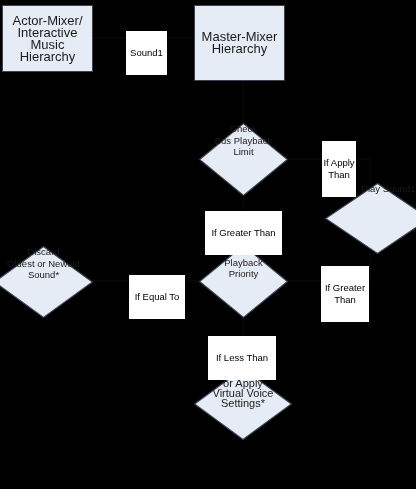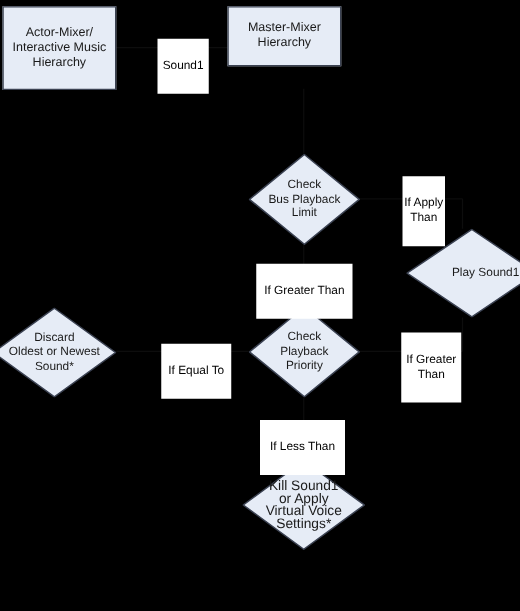--- a/index.html
+++ b/index.html
@@ -25,21 +25,21 @@
 
   
   .node {
     position: absolute;
     box-sizing: border-box;
     display: flex;
     align-items: center;
     justify-content: center;
     text-align: center;
     color: #1a1a1a;
-    font-size: 10px;
+    font-size: 13px;
     line-height: 12px;
   }
 
   .box {
     background: #e6ecf6;
     border: 1px solid #3b4252;
   }
 
   .diamond-wrap {
     position: absolute;
@@ -51,21 +51,20 @@
     width: 100%;
     height: 100%;
   }
   .diamond-label {
     position: absolute;
     left: 0;
     top: 0;
     width: 100%;
     height: 100%;
     display: flex;
-    align-items: center;
     justify-content: center;
     text-align: center;
     color: #1a1a1a;
     font-size: 9.5px;
     line-height: 11.5px;
     pointer-events: none;
   }
 
   
   .edge-label {
@@ -105,21 +104,21 @@
       <line x1="243" y1="318" x2="243" y2="368"></line>
     </g>
   </svg>
 
   <div class="node box" style="left:2px; top:5px; width:91px; height:67px;">
     <span style="white-space:pre-line;">Actor-Mixer/
 Interactive Music
 Hierarchy</span>
   </div>
 
-  <div class="node box" style="left:182px; top:5px; width:91px; height:48px;">
+  <div class="node box" style="left:194px; top:5px; width:91px; height:76px;">
     <span style="white-space:pre-line;">Master-Mixer
 Hierarchy</span>
   </div>
 
   <div class="diamond-wrap" style="left:199px; top:123px; width:89px; height:73px;">
     <svg class="diamond-shape" viewBox="0 0 89 73" preserveAspectRatio="none" xmlns="http://www.w3.org/2000/svg">
       <polygon points="44.5,0.6 88.4,36.5 44.5,72.4 0.6,36.5" fill="#e6ecf6" stroke="#3b4252" stroke-width="1.2"></polygon>
     </svg>
     <div class="diamond-label">
       <span style="white-space:pre-line;">Check

